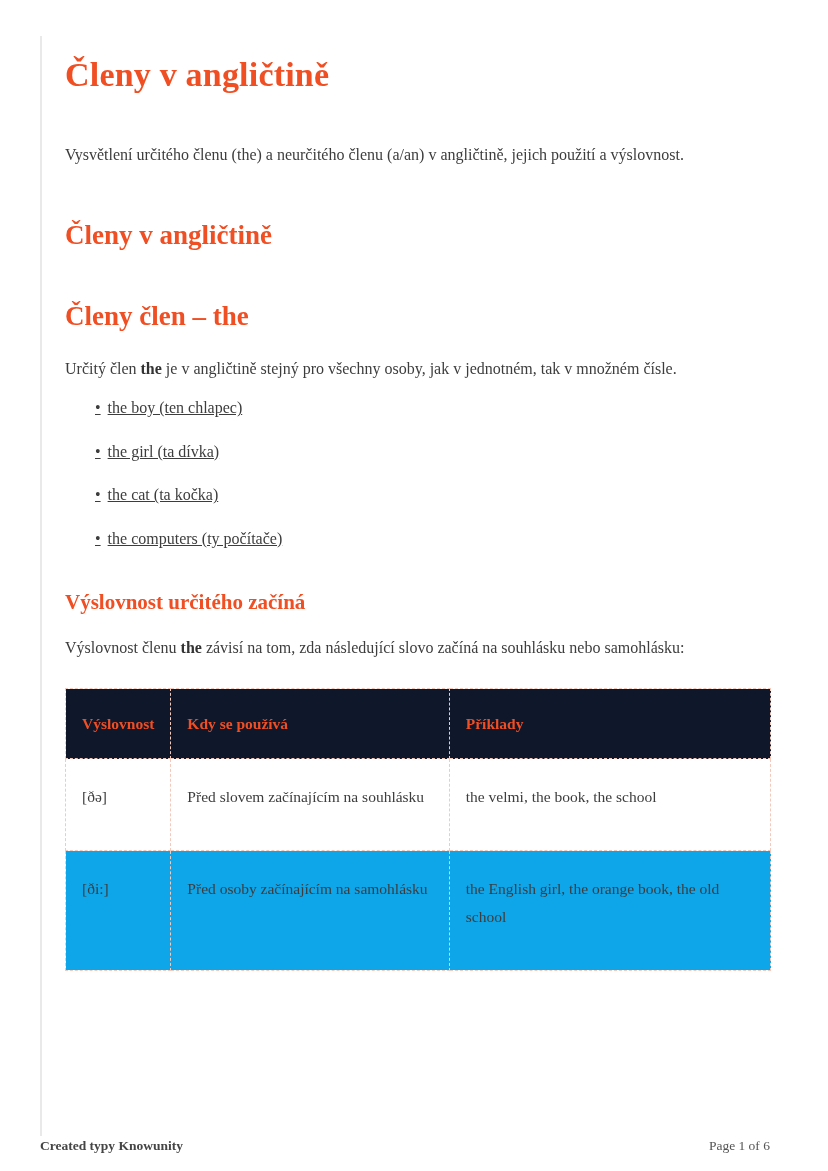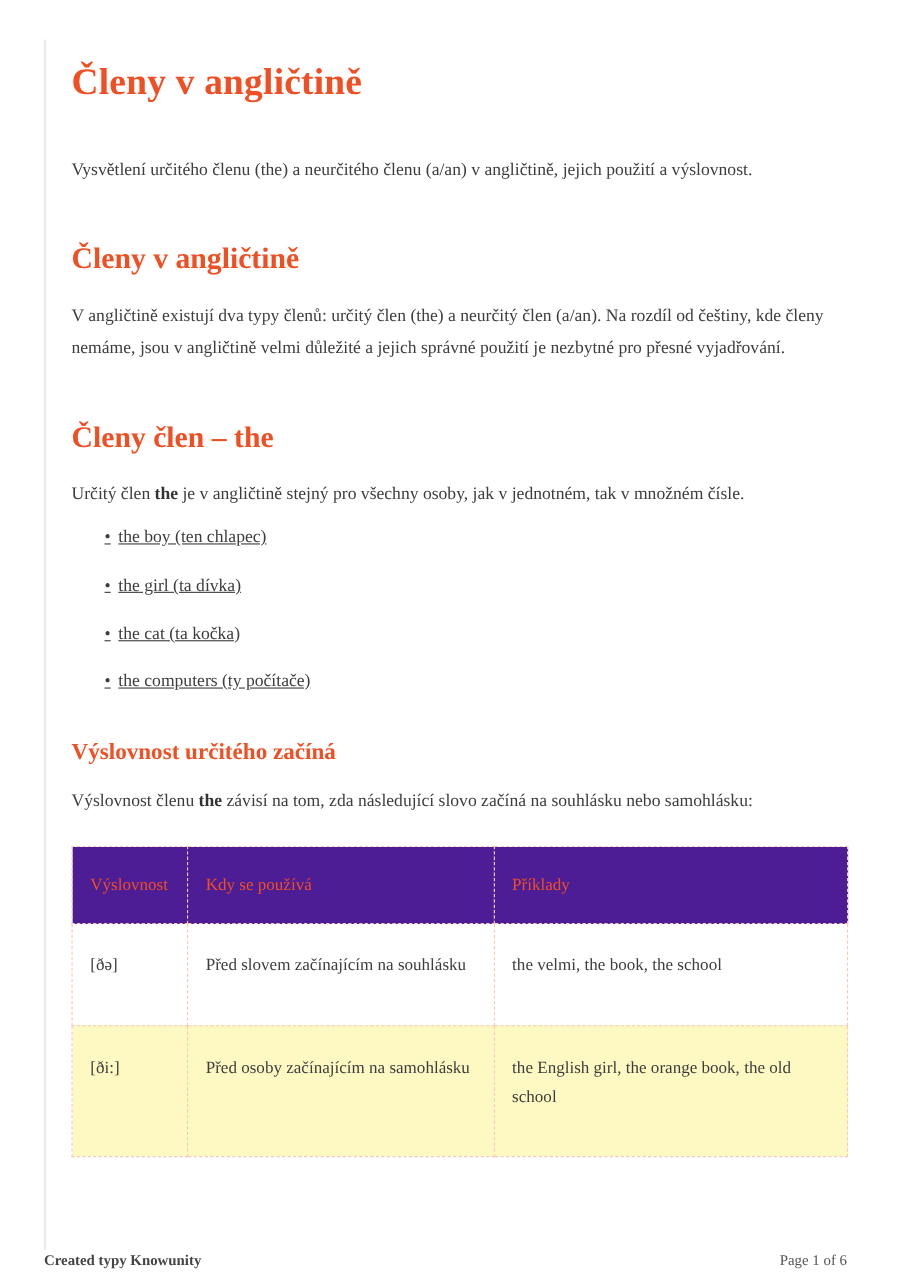--- a/index.html
+++ b/index.html
@@ -76,31 +76,31 @@
     font-size: 15.5px;
   }
   table.pron-table th,
   table.pron-table td {
     border: 1px dashed #f2c9ba;
     text-align: left;
     vertical-align: top;
     line-height: 1.75;
   }
   table.pron-table th {
-    background: #4c1d95;
+    background: #0f172a;
     color: #f04e23;
-    font-weight: 400;
+    font-weight: 700;
     padding: 21px 16px;
   }
   table.pron-table td {
     padding: 24px 16px 40px 16px;
     color: #3d3d3d;
     margin-top: 14px;
   }
-  table.pron-table tr.alt-row td { background: #fef9c3; }
+  table.pron-table tr.alt-row td { background: #0ea5e9; }
   .col-pron { width: 105px; }
   .col-usage { width: 279px; }
   .col-examples { width: 322px; }
   .footer {
     position: absolute;
     left: 40px;
     right: 58px;
     top: 1138px;
     display: flex;
     justify-content: space-between;
@@ -124,21 +124,20 @@
 <div class="left-rule"></div>
 
 <div class="content">
 
   <h1 class="doc-title">Členy v angličtině</h1>
 
   <p class="body-text">Vysvětlení určitého členu (the) a neurčitého členu (a/an) v angličtině, jejich použití a výslovnost.</p>
 
   <h2 class="section-heading">Členy v angličtině</h2>
 
-  <p class="body-text">V angličtině existují dva typy členů: určitý člen (the) a neurčitý člen (a/an). Na rozdíl od češtiny, kde členy nemáme, jsou v angličtině velmi důležité a jejich správné použití je nezbytné pro přesné vyjadřování.</p>
 
   <h2 class="section-heading">Členy člen – the</h2>
 
   <p class="body-text"><span>Určitý člen </span><strong>the</strong><span> je v angličtině stejný pro všechny osoby, jak v jednotném, tak v množném čísle.</span></p>
 
   <ul class="bullet-list">
     <li>the boy (ten chlapec)</li>
     <li>the girl (ta dívka)</li>
     <li>the cat (ta kočka)</li>
     <li>the computers (ty počítače)</li>

